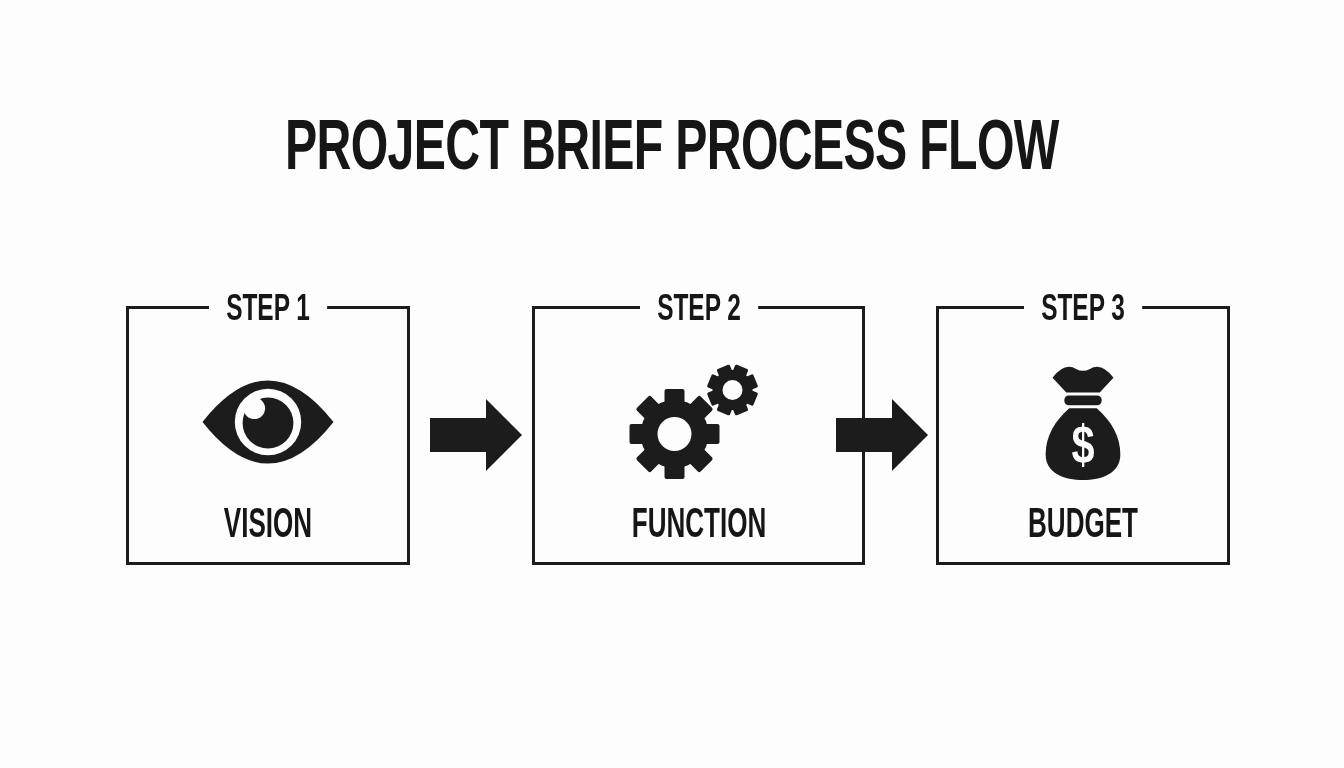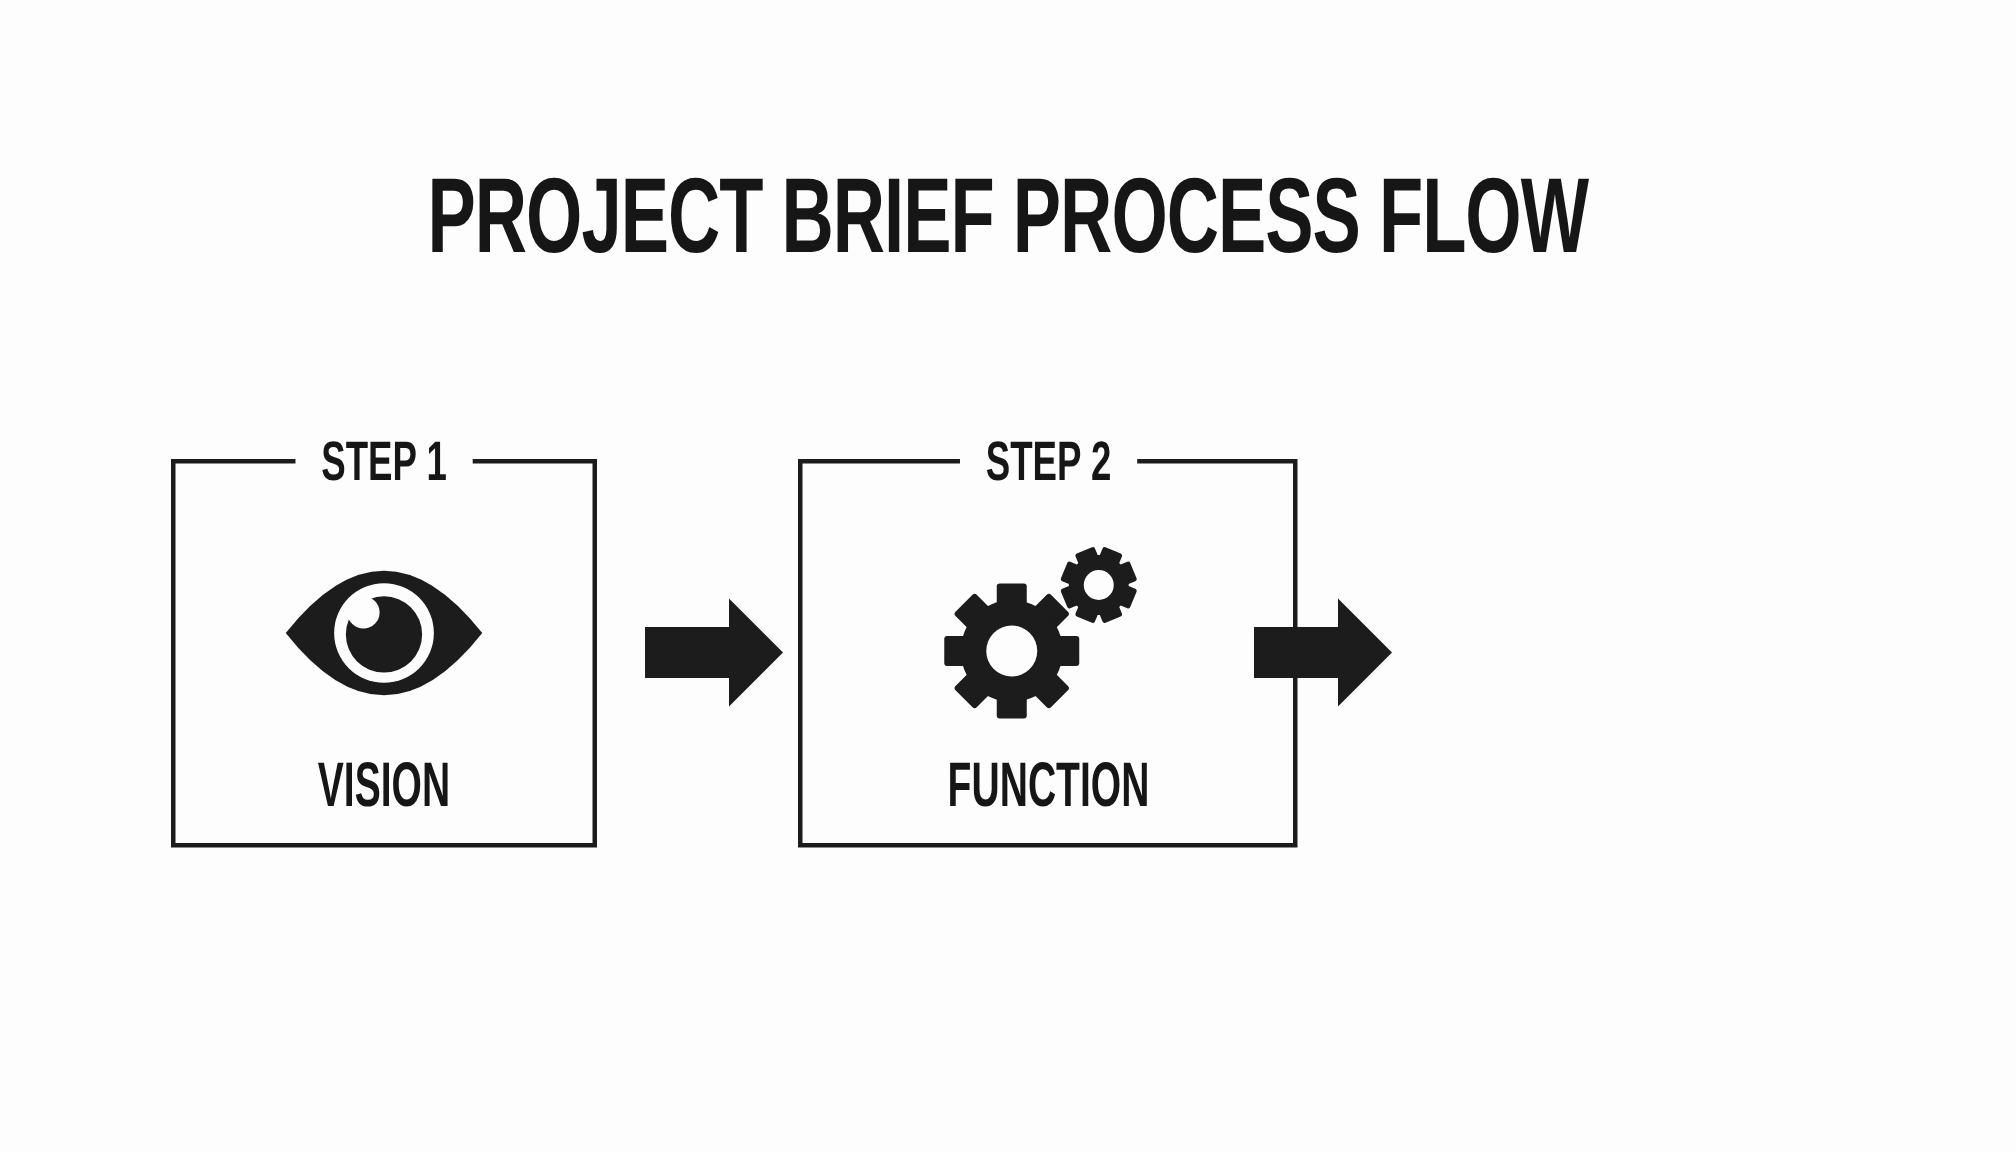--- a/index.html
+++ b/index.html
@@ -33,21 +33,21 @@
   }
 
   
   .step-box {
     position: absolute;
     top: 306px;
     height: 259px;
     border: 3px solid #1c1c1c;
     background: transparent;
   }
-  .pos-1 { left: 114px; width: 284px; }
+  .pos-1 { left: 126px; width: 284px; }
   .pos-2 { left: 532px; width: 333px; }
   .pos-3 { left: 936px; width: 294px; }
 
   .step-legend {
     position: absolute;
     top: 0;
     left: 50%;
     transform: translate(-50%, -52%) scaleX(0.66);
     font-size: 37px;
     font-weight: 700;
@@ -199,14 +199,30 @@
       </svg>
     </span>
     <span class="box-label">FUNCTION</span>
   </div>
 
   <div class="arrow arrow-2">
     <div class="shaft"></div>
     <div class="head"></div>
   </div>
 
+  <div class="step-box pos-3">
+    <span class="step-legend">STEP 3</span>
+    <span class="icon-wrap">
+      <svg width="90" height="118" viewBox="0 0 90 120" aria-hidden="true">
+
+        <path d="M14,15 Q26,-1 38,6 Q45,10 52,6 Q64,-1 76,15 L62,30 L28,30 Z" fill="#1c1c1c"></path>
+
+        <rect x="26" y="33" width="38" height="10" rx="4.5" fill="#1c1c1c"></rect>
+
+        <path d="M31,46 L59,46 C74,59 83,75 83,93 C83,112 64,119 45,119 C26,119 7,112 7,93 C7,75 16,59 31,46 Z" fill="#1c1c1c"></path>
+
+        <text transform="translate(45,102) scale(0.78,1)" text-anchor="middle" font-family="Liberation Sans, sans-serif" font-size="54" font-weight="700" fill="#fdfdfd">$</text>
+      </svg>
+    </span>
+    <span class="box-label">BUDGET</span>
+  </div>
 
 </div>
 
 </body></html>

